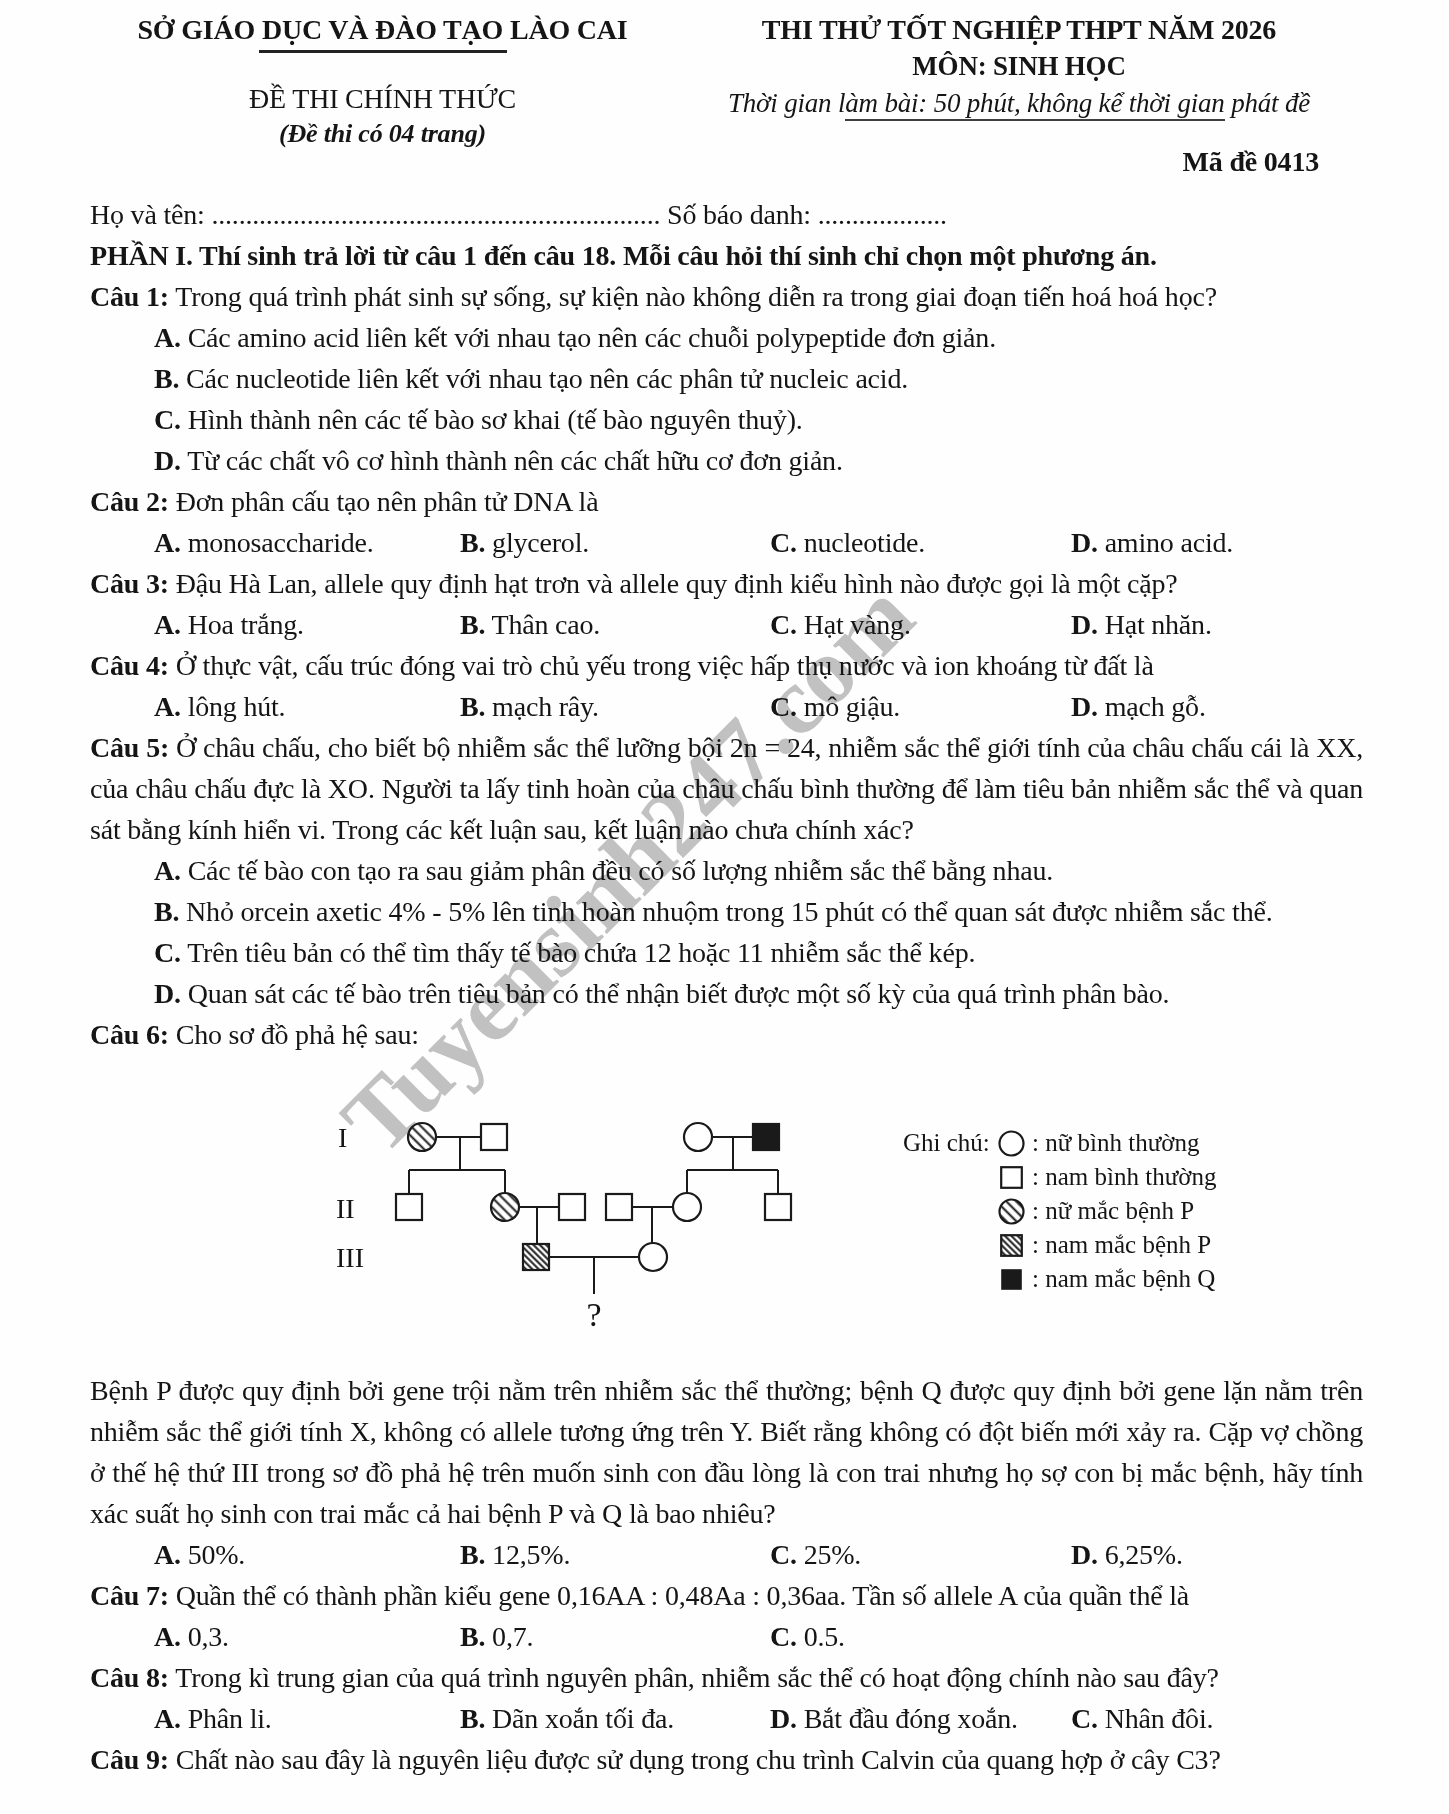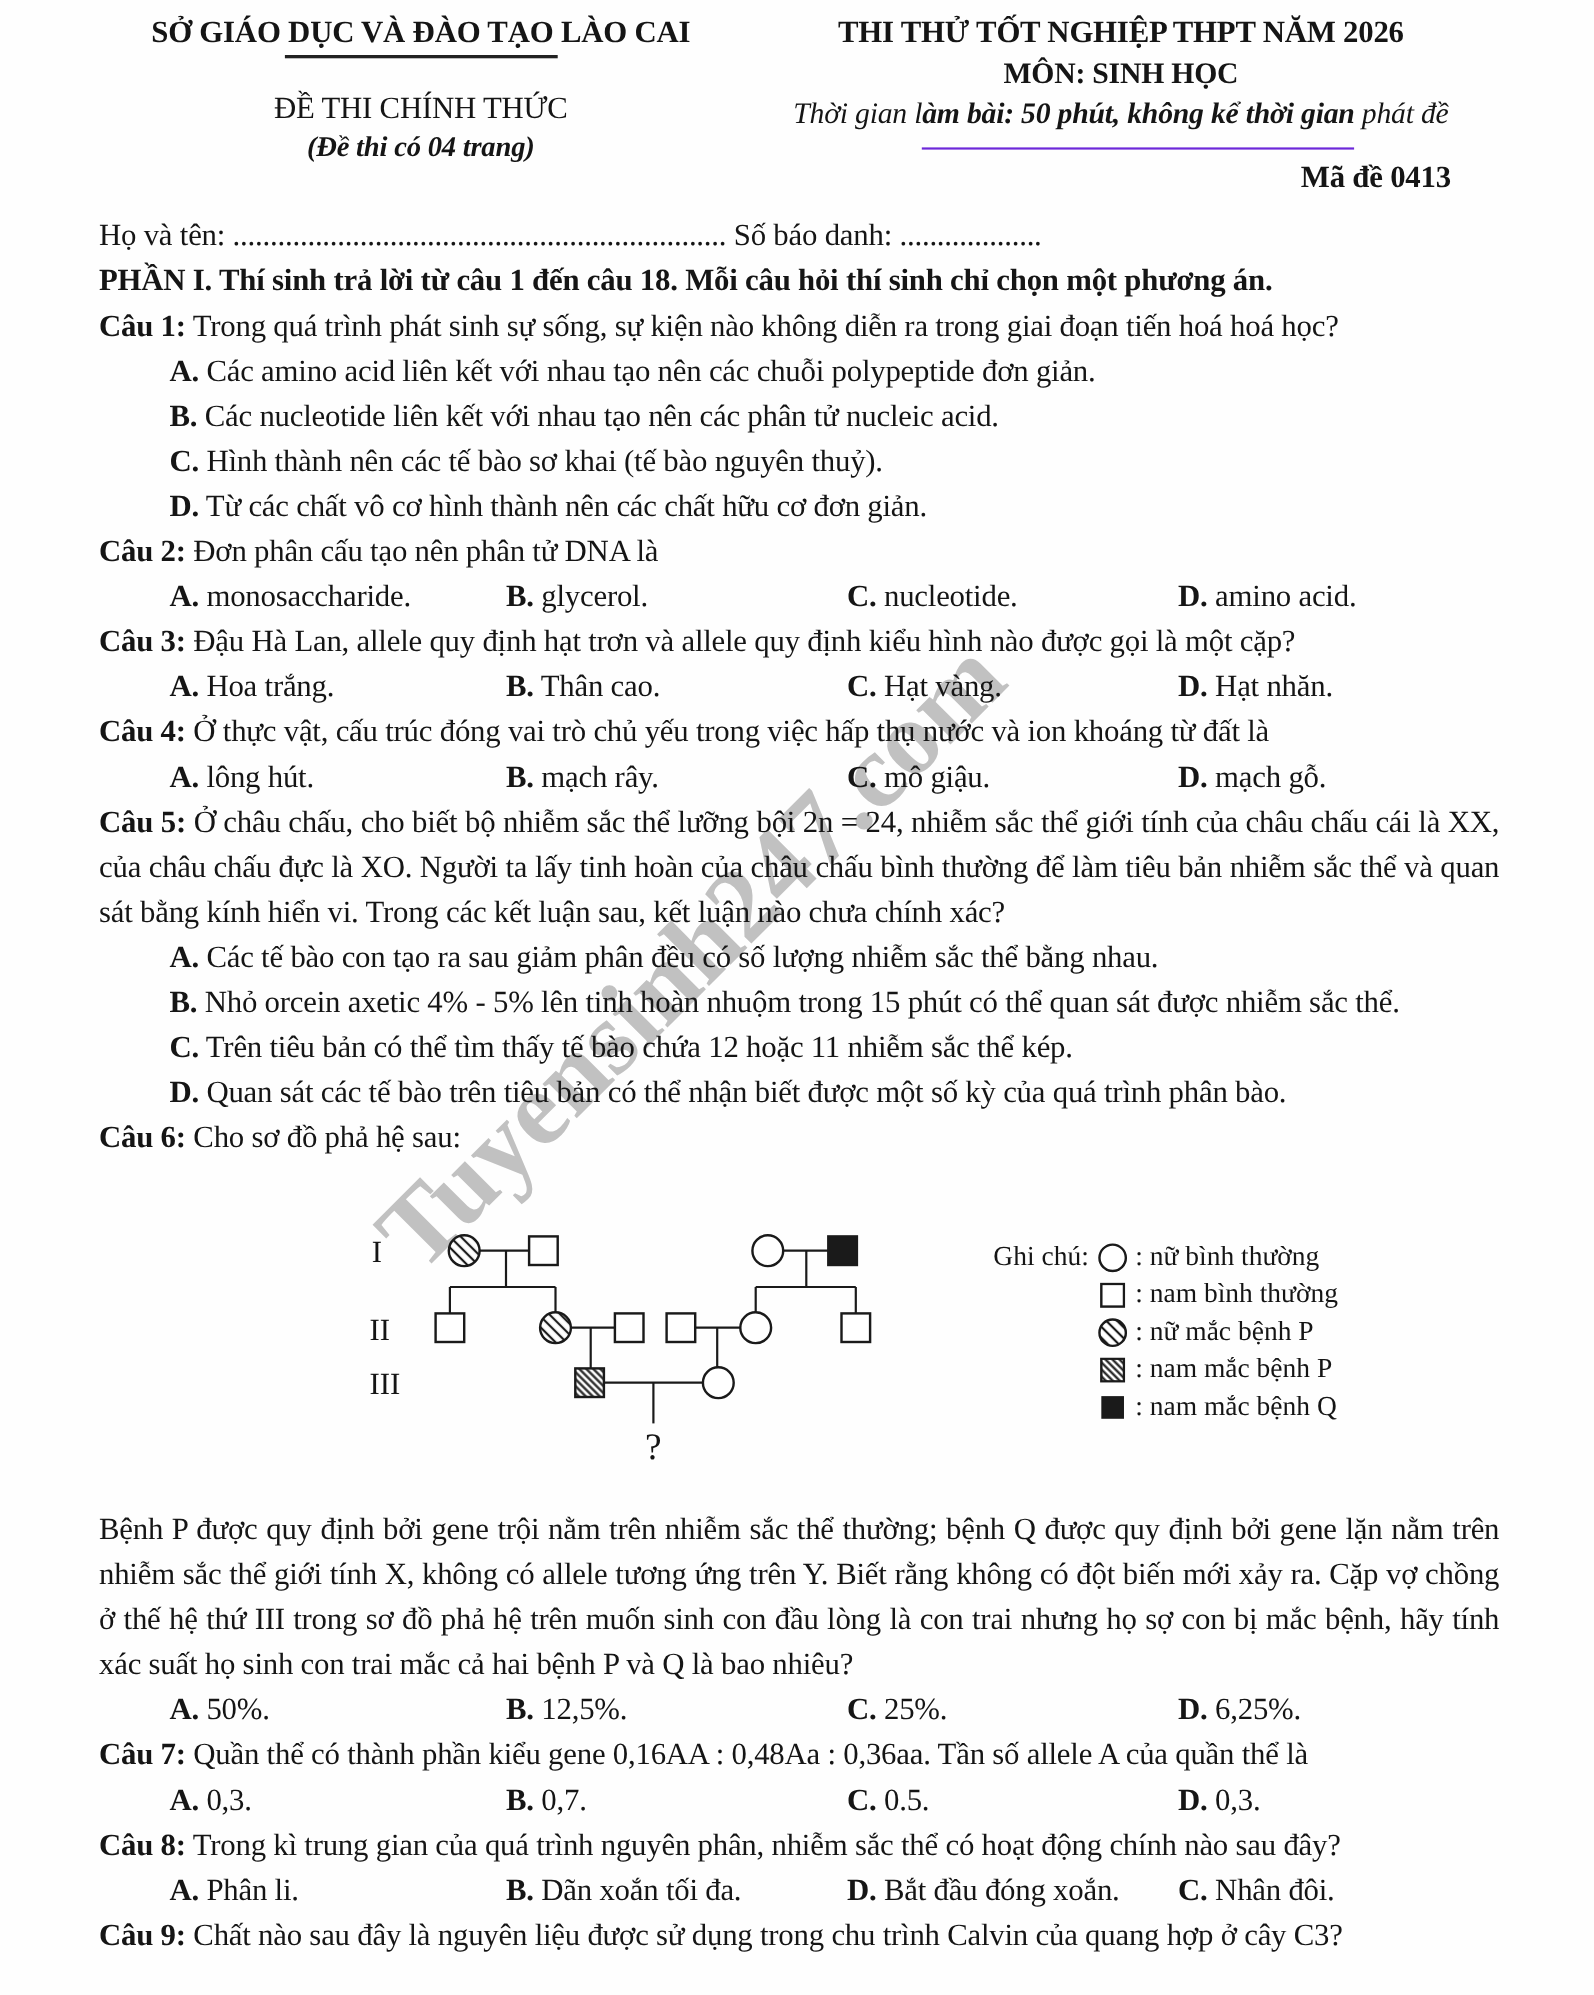--- a/index.html
+++ b/index.html
@@ -21,21 +21,21 @@
   .hdr { display:flex; }
   .h-left { width:585px; text-align:center; }
   .h-right { flex:1; text-align:center; }
   .org { font-weight:700; font-size:28px; line-height:36px; }
   .org-rule { width:248px; border-bottom:3px solid #222; margin:2px auto 0; }
   .exam-type { font-weight:400; font-size:28px; line-height:36px; margin-top:28px; }
   .pages-note { font-weight:700; font-style:italic; font-size:26px; line-height:34px; }
   .title { font-weight:700; font-size:28px; line-height:36px; }
   .subject { font-weight:700; font-size:27px; line-height:36px; }
   .time { font-style:italic; font-size:27px; line-height:38px; }
-  .time .u { border-bottom:2px solid #6d28d9; padding-bottom:16px;font-weight:bold; }
+  .time .u { border-bottom:2px solid #404040; padding-bottom:1px; }
   .code { font-weight:700; font-size:28px; text-align:right; padding-right:44px; margin-top:22px; line-height:36px; }
 
   
   .bodyline { line-height:41px; }
   .student { margin-top:14px; line-height:41px; }
   .bold { font-weight:700; }
   .just { text-align:justify; }
   .opt { line-height:41px; padding-left:64px; }
   .optrow { line-height:41px; margin-left:64px; display:grid; grid-template-columns:306px 310px 301px auto; }
 
@@ -229,21 +229,20 @@
       <span><b class="bold">B.</b> <span>12,5%.</span></span>
       <span><b class="bold">C.</b> <span>25%.</span></span>
       <span><b class="bold">D.</b> <span>6,25%.</span></span>
     </div>
 
     <p class="bodyline"><b class="bold">Câu 7:</b> <span>Quần thể có thành phần kiểu gene 0,16AA : 0,48Aa : 0,36aa. Tần số allele A của quần thể là</span></p>
     <div class="optrow">
       <span><b class="bold">A.</b> <span>0,3.</span></span>
       <span><b class="bold">B.</b> <span>0,7.</span></span>
       <span><b class="bold">C.</b> <span>0.5.</span></span>
-      <span><b class="bold">D.</b> <span>0,3.</span></span>
     </div>
 
     <p class="bodyline"><b class="bold">Câu 8:</b> <span>Trong kì trung gian của quá trình nguyên phân, nhiễm sắc thể có hoạt động chính nào sau đây?</span></p>
     <div class="optrow">
       <span><b class="bold">A.</b> <span>Phân li.</span></span>
       <span><b class="bold">B.</b> <span>Dãn xoắn tối đa.</span></span>
       <span><b class="bold">D.</b> <span>Bắt đầu đóng xoắn.</span></span>
       <span><b class="bold">C.</b> <span>Nhân đôi.</span></span>
     </div>
 

